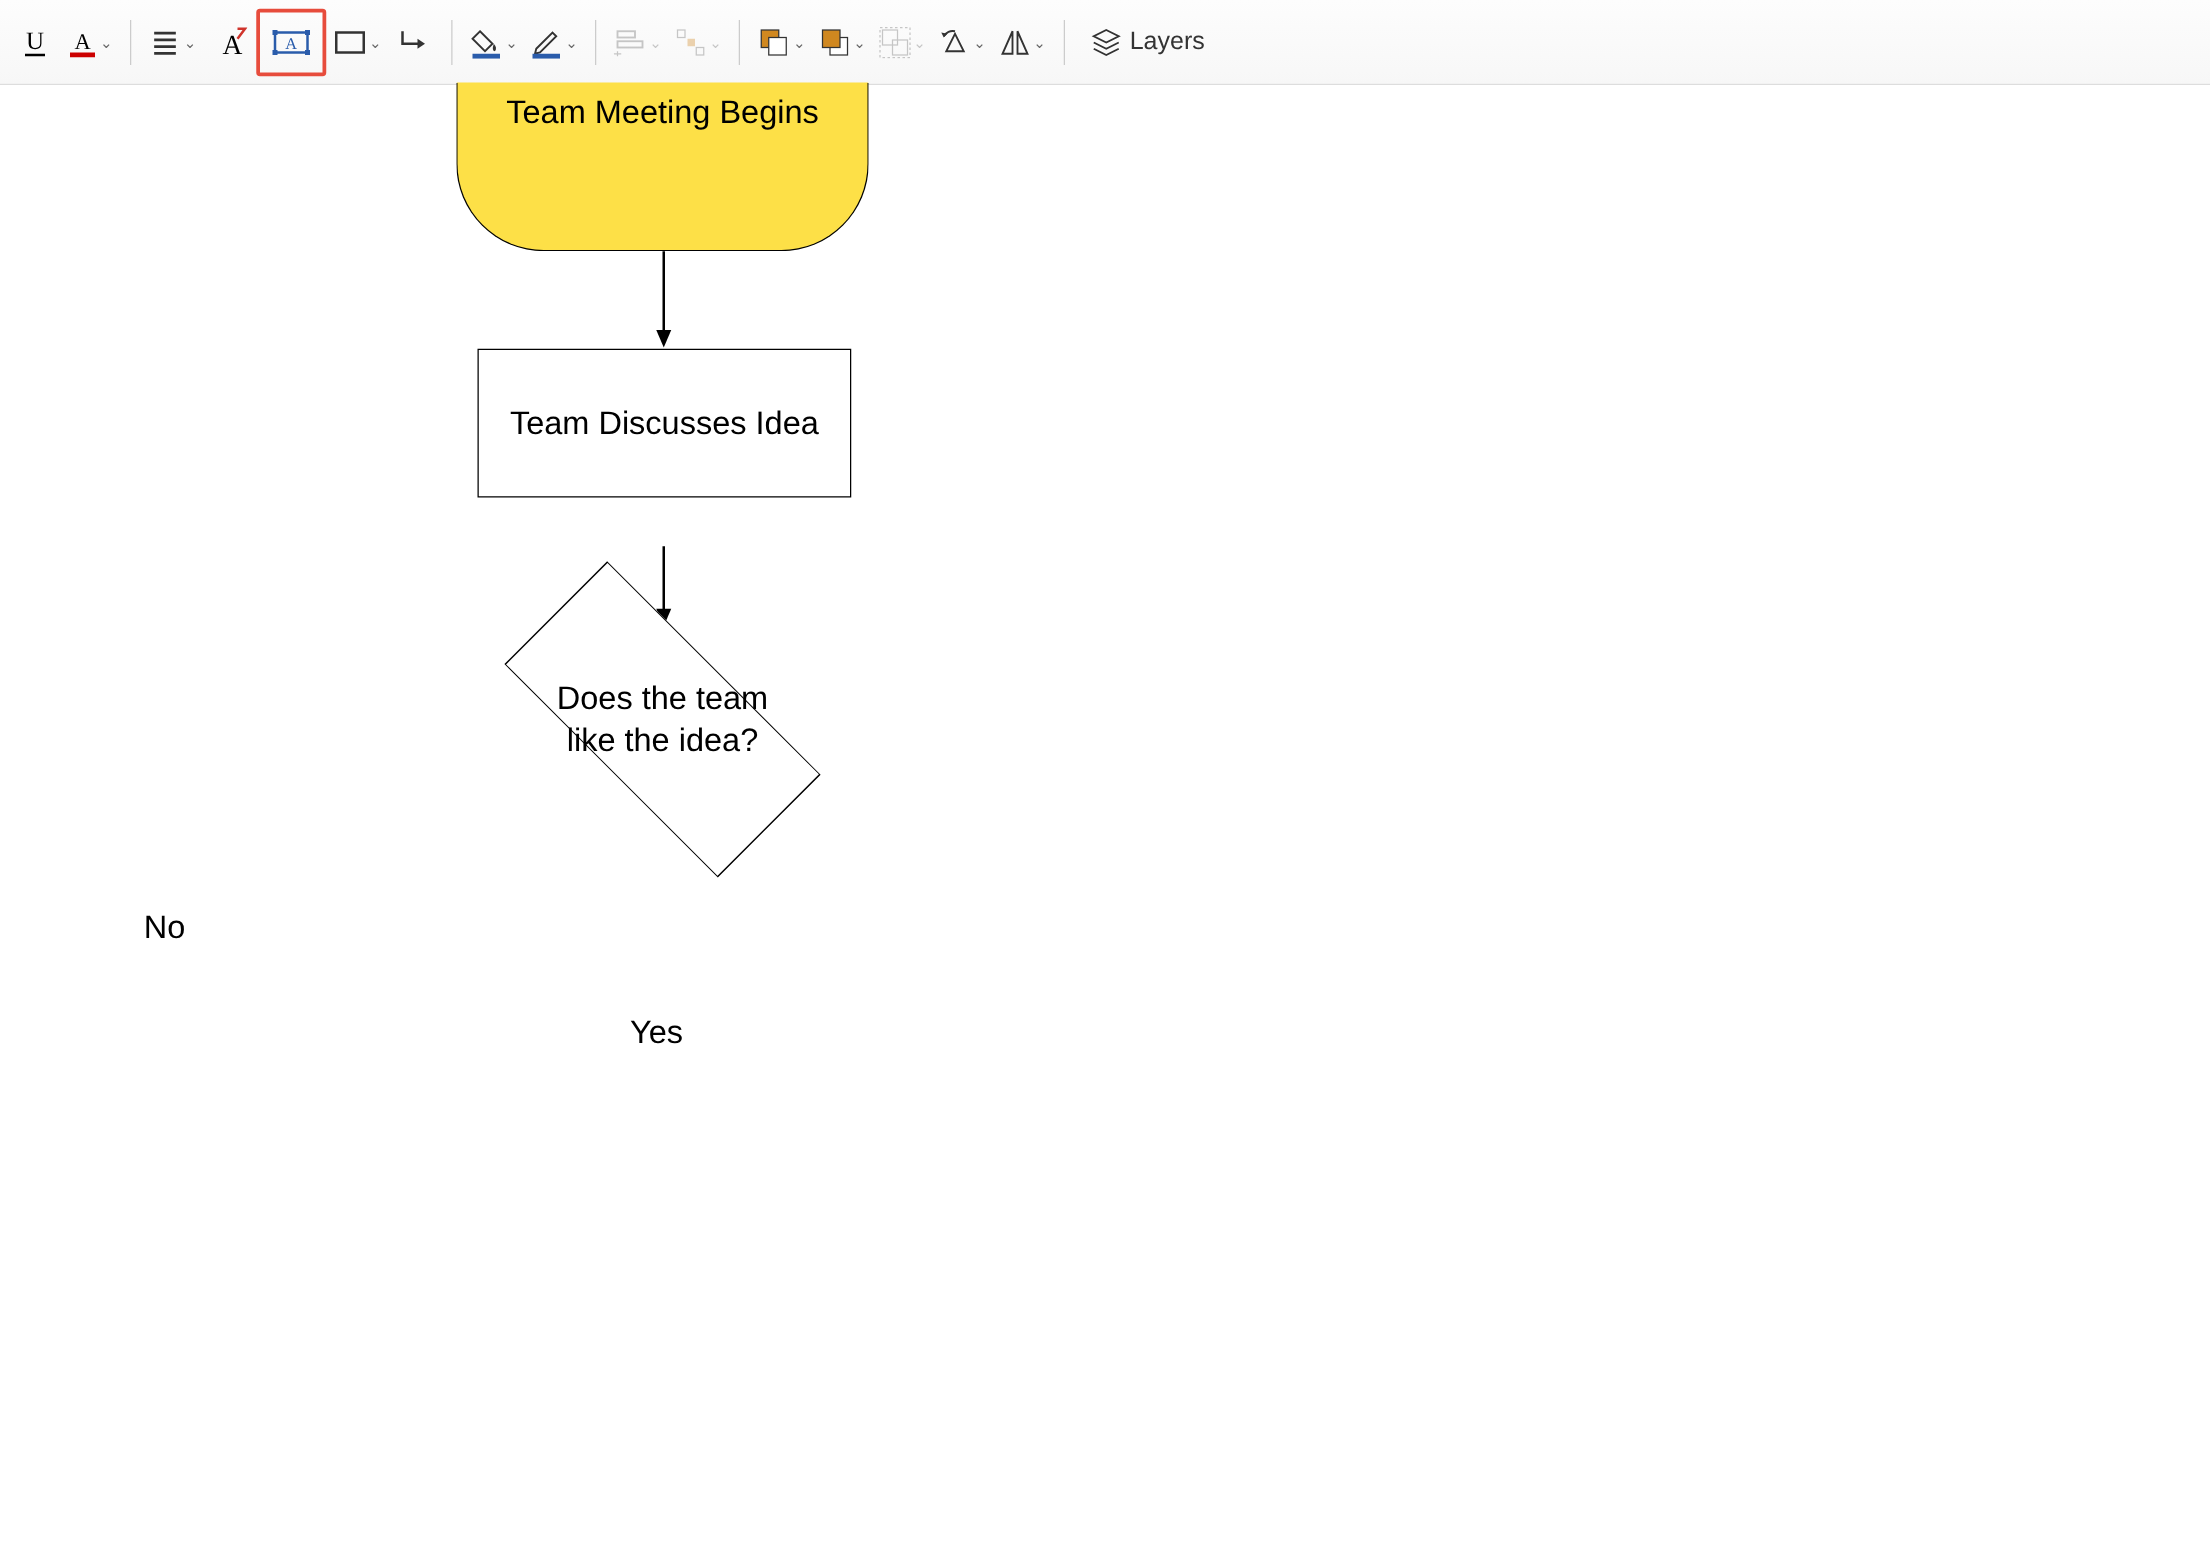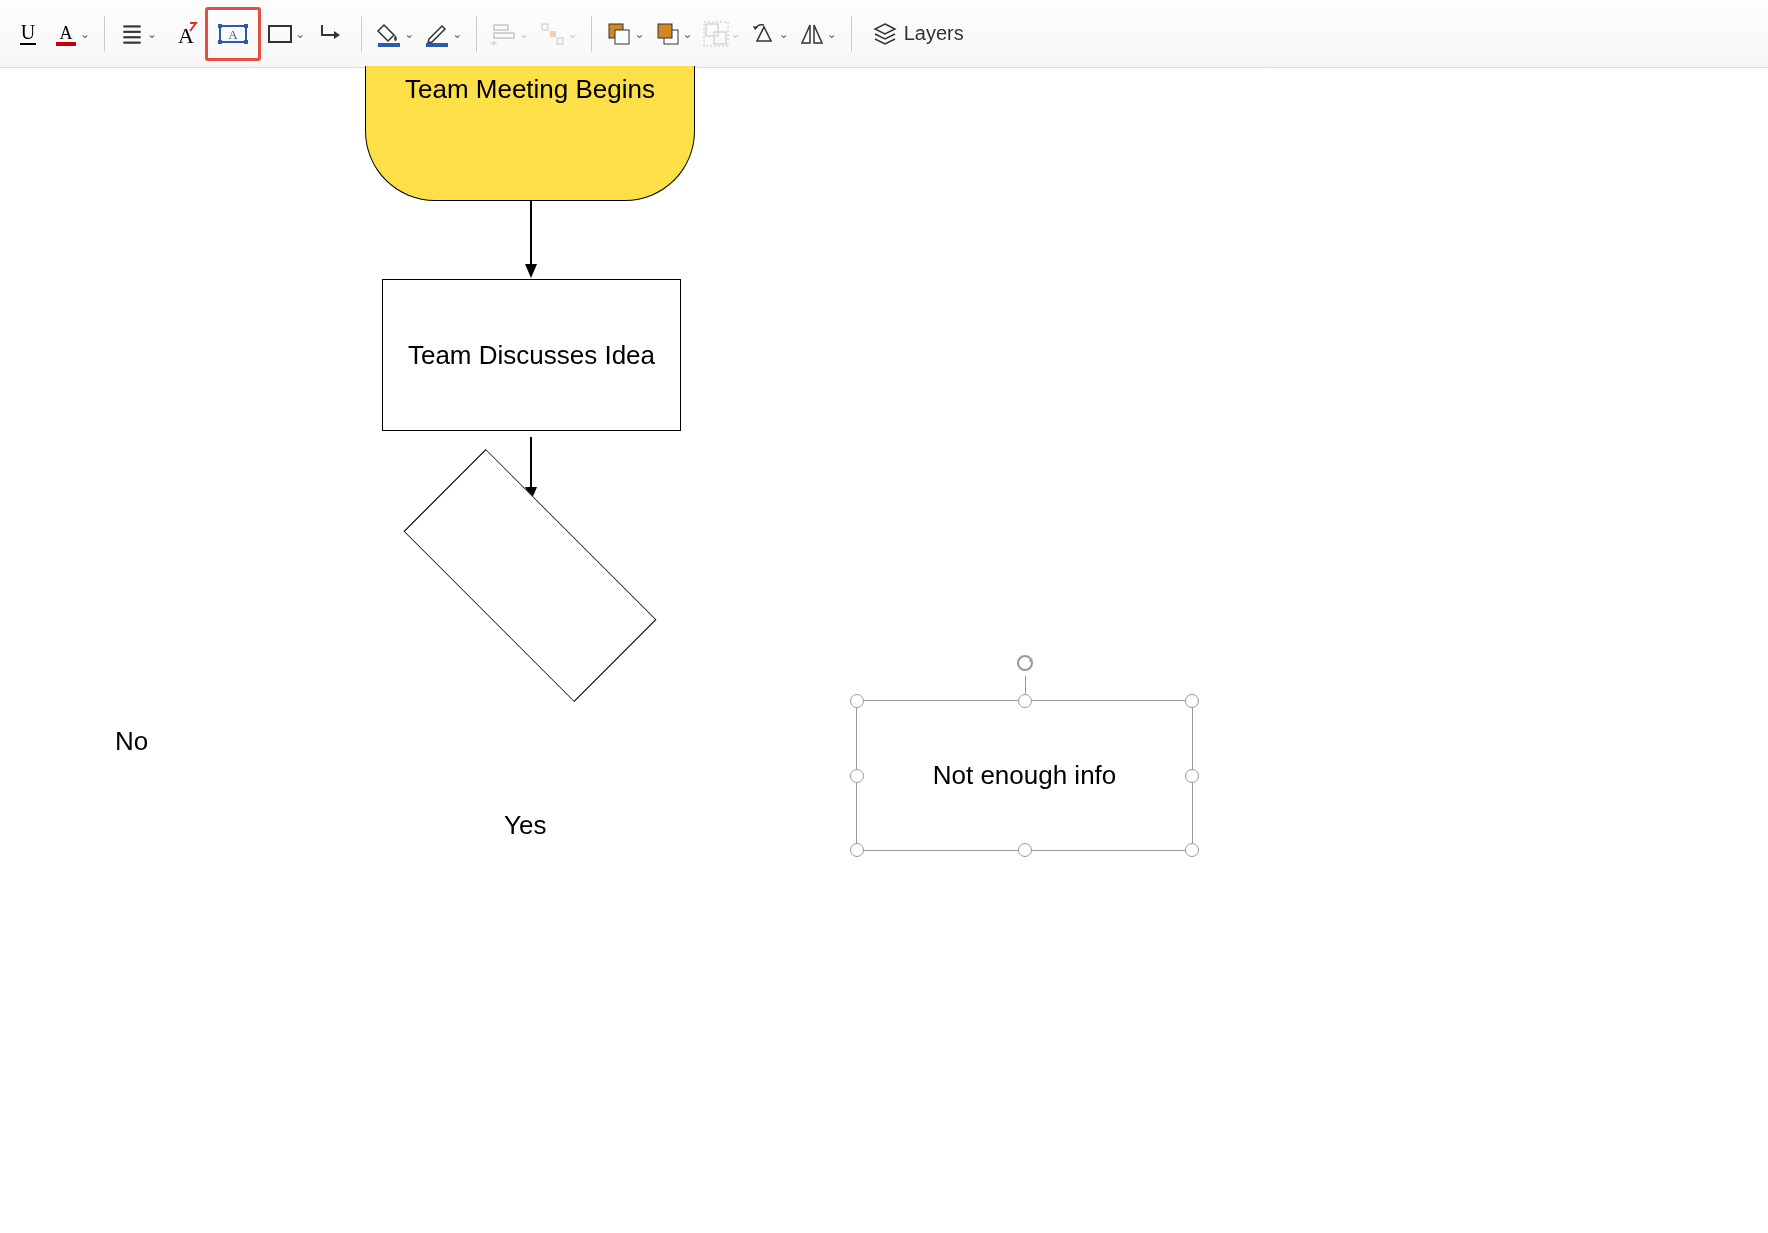--- a/index.html
+++ b/index.html
@@ -325,47 +325,31 @@
 
 <div class="canvas">
 
   <div class="shape-terminator" style="left:365px; top:-2px; width:330px; height:135px;">
     <span>Team Meeting Begins</span>
   </div>
 
   <div class="arrow-line" style="left:530px; top:133px; height:65px;"></div>
   <div class="arrow-head" style="left:524.5px; top:196px;"></div>
 
-  <div class="shape-process" style="left:382px; top:211px; width:299px; height:152px;">
+  <div class="shape-process" style="left:382px; top:211px; width:299px; height:119px;">
     <span>Team Discusses Idea</span>
   </div>
 
   <div class="arrow-line" style="left:530px; top:369px; height:52px;"></div>
   <div class="arrow-head" style="left:524.5px; top:419px;"></div>
 
   <div class="shape-decision" style="left:425px; top:430px; width:210px; height:155px;">
     <div class="diamond"></div>
+    <div class="decision-text">
+      <span>Does the team</span><br>
+      <span>like the idea?</span>
+    </div>
   </div>
 
   <div class="float-label" style="left:115px; top:658px;">No</div>
   <div class="float-label" style="left:504px; top:698px;margin-top:44px;">Yes</div>
 
-  <div class="selected-shape" style="left:856px; top:632px; width:337px; height:151px;">
-    <span>Not enough info</span>
-
-    <div class="rotate-line" style="left:168px; top:-25px;"></div>
-    <div class="rotate-handle" style="left:158px; top:-48px;">
-      <svg width="20" height="20" viewBox="0 0 20 20">
-          <circle cx="10" cy="10" r="7" fill="none" stroke="#999" stroke-width="2"></circle>
-          <path d="M15 5 L18 7 L14 9 Z" fill="#999"></path>
-        </svg>
-    </div>
-
-    <div class="handle" style="left:-7px; top:-7px;"></div>
-    <div class="handle" style="left:161px; top:-7px;"></div>
-    <div class="handle" style="right:-7px; top:-7px;"></div>
-    <div class="handle" style="left:-7px; top:68px;"></div>
-    <div class="handle" style="right:-7px; top:68px;"></div>
-    <div class="handle" style="left:-7px; bottom:-7px;"></div>
-    <div class="handle" style="left:161px; bottom:-7px;"></div>
-    <div class="handle" style="right:-7px; bottom:-7px;"></div>
-  </div>
 </div>
 
 </body></html>

